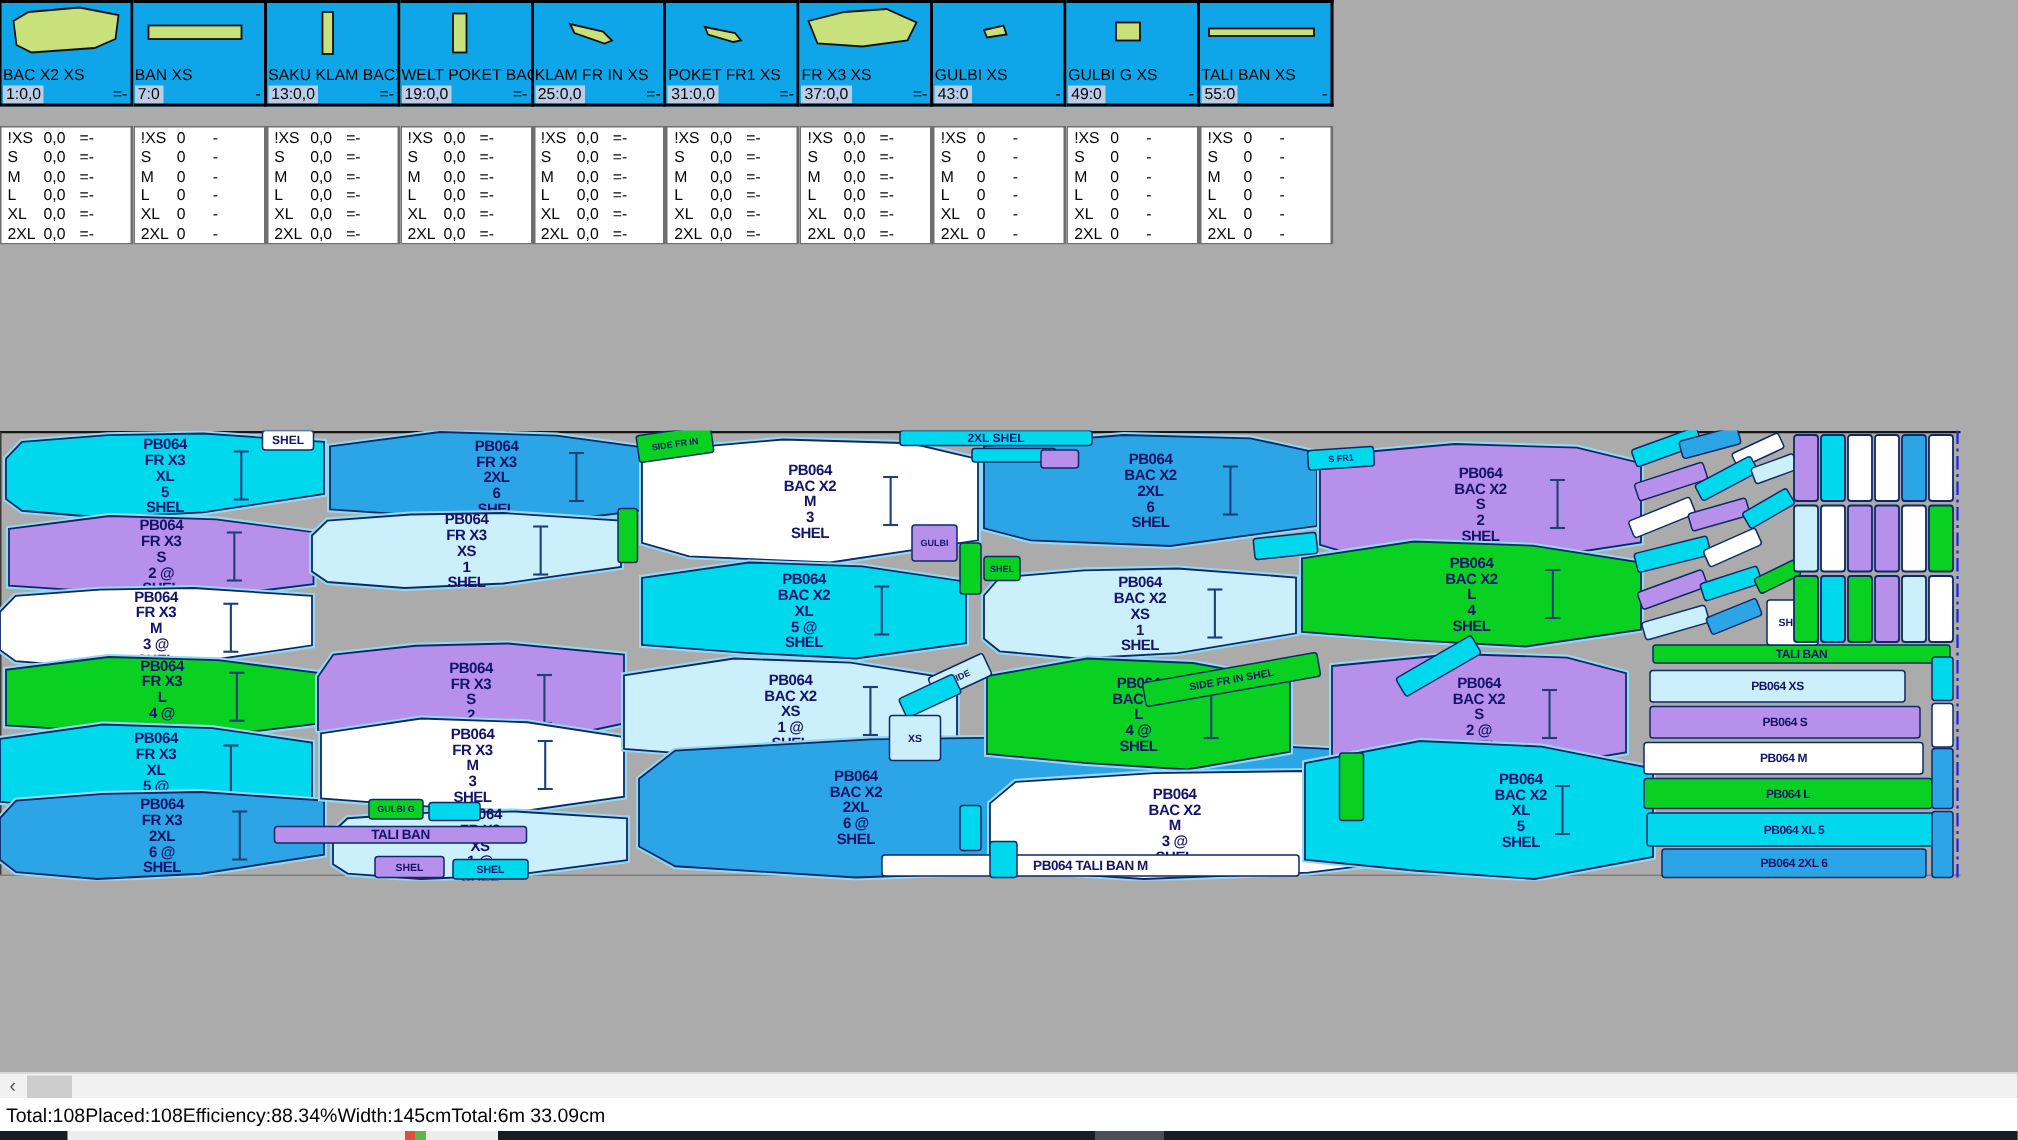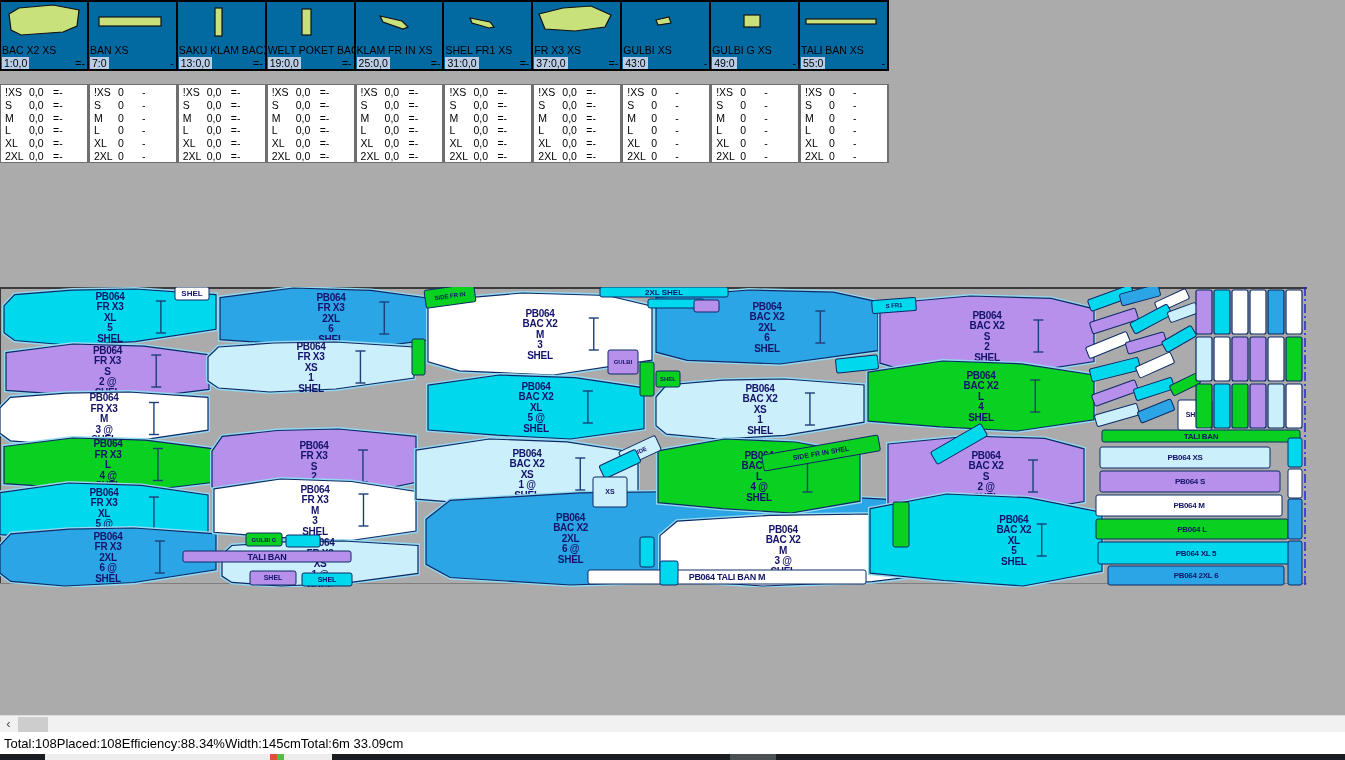--- a/index.html
+++ b/index.html
@@ -7,21 +7,21 @@
     width:1345px;height:760px;position:relative;overflow:hidden;
     background:#ababab;font-family:"Liberation Sans",sans-serif;
     -webkit-font-smoothing:none;
   }
   
   #thumb-row{
     position:absolute;left:0;top:0;width:889px;height:71px;
     display:flex;box-sizing:border-box;
   }
   .thumb-cell{
-    width:88.9px;box-sizing:border-box;background:#0369a1;
+    width:88.9px;box-sizing:border-box;background:#0ea5e9;
     border-top:2px solid #000;border-bottom:2px solid #000;border-right:2px solid #000;
     position:relative;overflow:hidden;
   }
   .thumb-cell:first-child{border-left:1px solid #000;}
   .thumb-shape{position:absolute;left:0;top:0;width:100%;height:42px;}
   .thumb-name{position:absolute;left:1px;top:42px;font-size:10.5px;color:#000;white-space:nowrap;}
   .thumb-num{position:absolute;left:1px;right:2px;top:55px;font-size:10.5px;color:#000;}
   .thumb-num .hl{background:#b9cde6;padding:0 2px;}
   .thumb-num .sfx{float:right;}
   
@@ -111,21 +111,21 @@
         </svg></div>
       <div class="thumb-name">KLAM FR IN XS</div>
       <div class="thumb-num"><span class="hl">25:0,0</span><span class="sfx">=-</span></div>
     </div>
     <div class="thumb-cell">
       <div class="thumb-shape"><svg width="85" height="42" viewBox="0 0 85 42">
           <g fill="#c8e17b" stroke="#111" stroke-width="1.2">
             <path d="M26,16 L46,20 L50,25 L45,26 L28,21 Z"></path>
           </g>
         </svg></div>
-      <div class="thumb-name">SHEL FR1 XS</div>
+      <div class="thumb-name">POKET FR1 XS</div>
       <div class="thumb-num"><span class="hl">31:0,0</span><span class="sfx">=-</span></div>
     </div>
     <div class="thumb-cell">
       <div class="thumb-shape"><svg width="85" height="42" viewBox="0 0 85 42">
           <g fill="#c8e17b" stroke="#111" stroke-width="1.2">
             <path d="M6,12 L30,6 L58,4 L78,13 L72,25 L42,29 L12,27 Z"></path>
           </g>
         </svg></div>
       <div class="thumb-name">FR X3 XS</div>
       <div class="thumb-num"><span class="hl">37:0,0</span><span class="sfx">=-</span></div>

